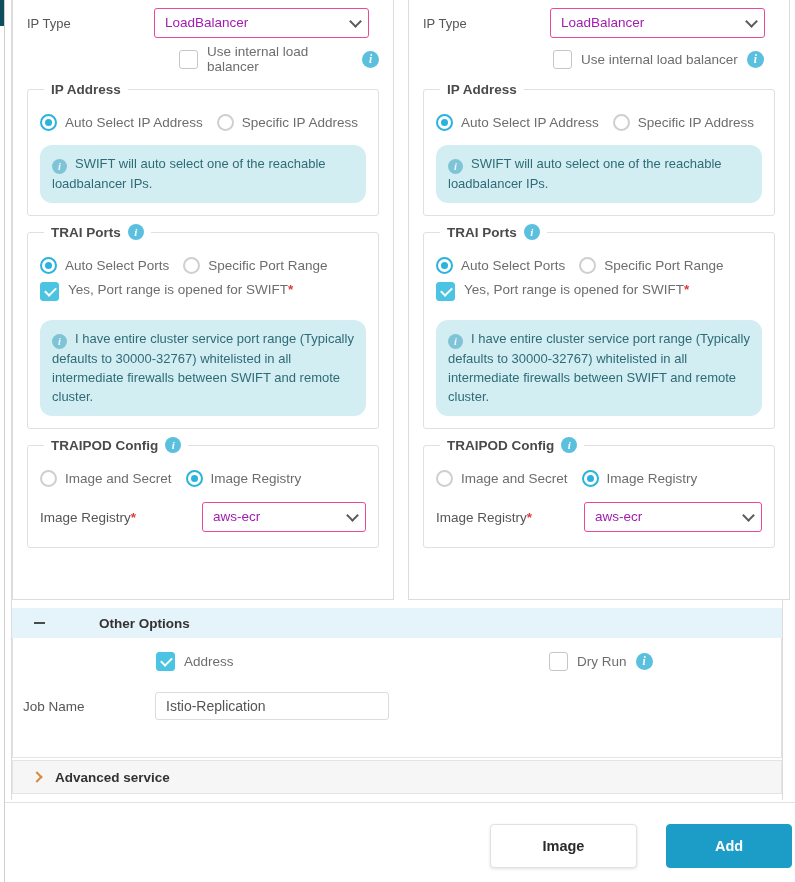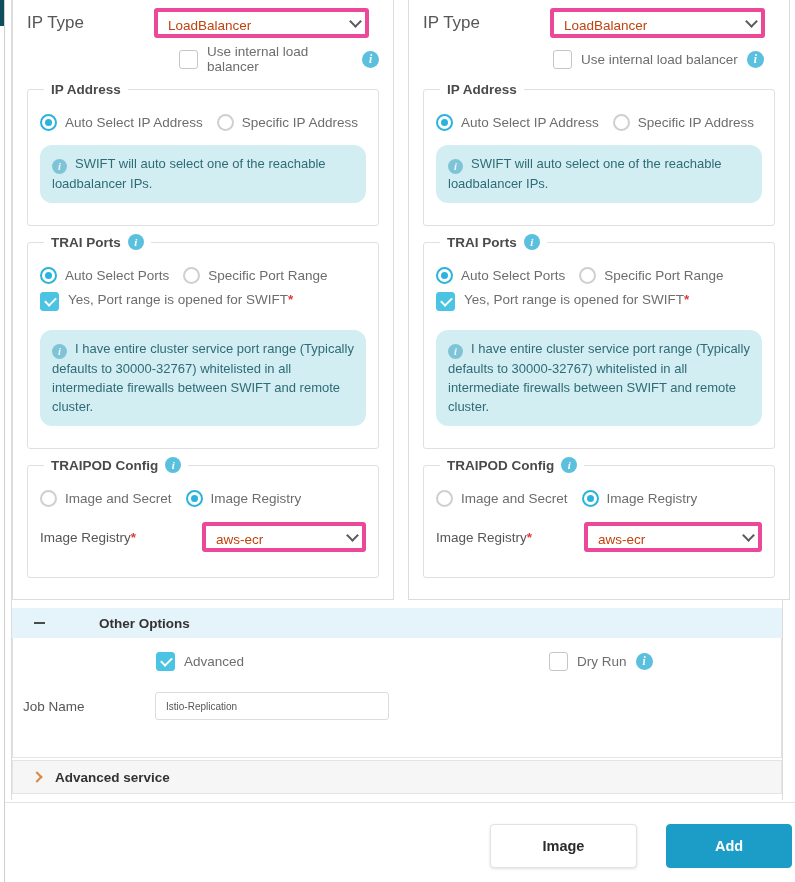--- a/index.html
+++ b/index.html
@@ -34,28 +34,28 @@
     height: 630px;
     padding: 0;
   }
   .col.left  { left: 0px; }
   .col.right { left: 396px; }
   .col-inner { padding: 36px 14px 0 14px; }
 
   
   .field-row { display: flex; align-items: center; height: 34px; margin-bottom: 4px; }
   .field-label {
-    font-size: 17px; color: #565656; width: 127px; flex: none;
+    font-size: 13px; color: #565656; width: 127px; flex: none;
     font-family: "Liberation Sans", sans-serif;
   }
   .select-wrap { position: relative; flex: 1 1 auto; max-width: 215px; }
   .select-box {
     width: 100%; height: 30px;
-    border: 4px solid #ec4899; border-radius: 3px;
-    background: #fff; color: #c2410c; font-size: 13.5px;
+    border: 1px solid #ec4899; border-radius: 3px;
+    background: #fff; color: #a21caf; font-size: 13.5px;
     padding: 0 28px 0 10px; line-height: 28px;
     white-space: nowrap; overflow: hidden;
   }
   .chev {
     position: absolute; right: 9px; top: 9px;
     width: 9px; height: 9px;
     border-right: 2px solid #5b5b5b; border-bottom: 2px solid #5b5b5b;
     transform: rotate(45deg);
   }
 
@@ -83,21 +83,21 @@
     font-size: 11.5px; font-weight: bold; font-style: italic;
     line-height: 17px; text-align: center; display: inline-block;
     margin-left: 9px; flex: none;
     font-family: "Liberation Serif", serif;
   }
   .info-badge.sm { width: 16px; height: 16px; line-height: 16px; font-size: 11px; margin-left: 7px; }
 
   
   fieldset.group {
     border: 1px solid #e0e0e0; border-radius: 3px;
-    margin: 8px 0 0 0; padding: 8px 12px 22px 12px;
+    margin: 8px 0 0 0; padding: 8px 12px 12px 12px;
   }
   fieldset.group legend {
     font-size: 13.5px; font-weight: bold; color: #4a4a4a;
     padding: 0 7px; margin-left: 4px;
     display: flex; align-items: center;
   }
 
   .radio-row { display: flex; align-items: center; height: 30px; margin-top: 2px; }
   .radio {
     width: 17px; height: 17px; border-radius: 50%; flex: none;
@@ -154,21 +154,21 @@
     background: #fff;
   }
   .opt-row { position: relative; height: 50px; }
   .opt-verbose { position: absolute; left: 143px; top: 14px; display: flex; align-items: center; }
   .opt-dryrun  { position: absolute; left: 536px; top: 14px; display: flex; align-items: center; }
   .jobname-row { position: absolute; left: 10px; top: 54px; display: flex; align-items: center; }
   .jobname-label { font-size: 13.5px; color: #565656; width: 132px; flex: none; }
   .text-input {
     width: 234px; height: 28px;
     border: 1px solid #dcdcdc; border-radius: 3px;
-    font-size: 10px; color: #555; padding: 0 10px;
+    font-size: 14px; color: #555; padding: 0 10px;
     background: #fff;
     font-family: "Liberation Sans", sans-serif;
   }
 
   .adv-head {
     position: absolute; left: 12px; width: 770px; height: 34px;
     background: #f6f6f6; border: 1px solid #e4e4e4;
     display: flex; align-items: center; padding-left: 20px;
     font-size: 13.5px; font-weight: bold; color: #333;
   }
@@ -372,21 +372,21 @@
 
   <div class="acc-head" style="top:608px;gap:44px;">
     <span class="minus"></span>
     <span>Other Options</span>
   </div>
 
   <div class="acc-body" style="top:638px; height:120px;">
     <div class="opt-row">
       <div class="opt-verbose">
         <span class="cbox checked"></span>
-        <span class="cb-label">Advanced</span>
+        <span class="cb-label">Address</span>
       </div>
       <div class="opt-dryrun">
         <span class="cbox"></span>
         <span class="cb-label">Dry Run</span>
         <span class="info-badge">i</span>
       </div>
     </div>
     <div class="jobname-row">
       <span class="jobname-label">Job Name</span>
       <input class="text-input" type="text" value="Istio-Replication" style="">

